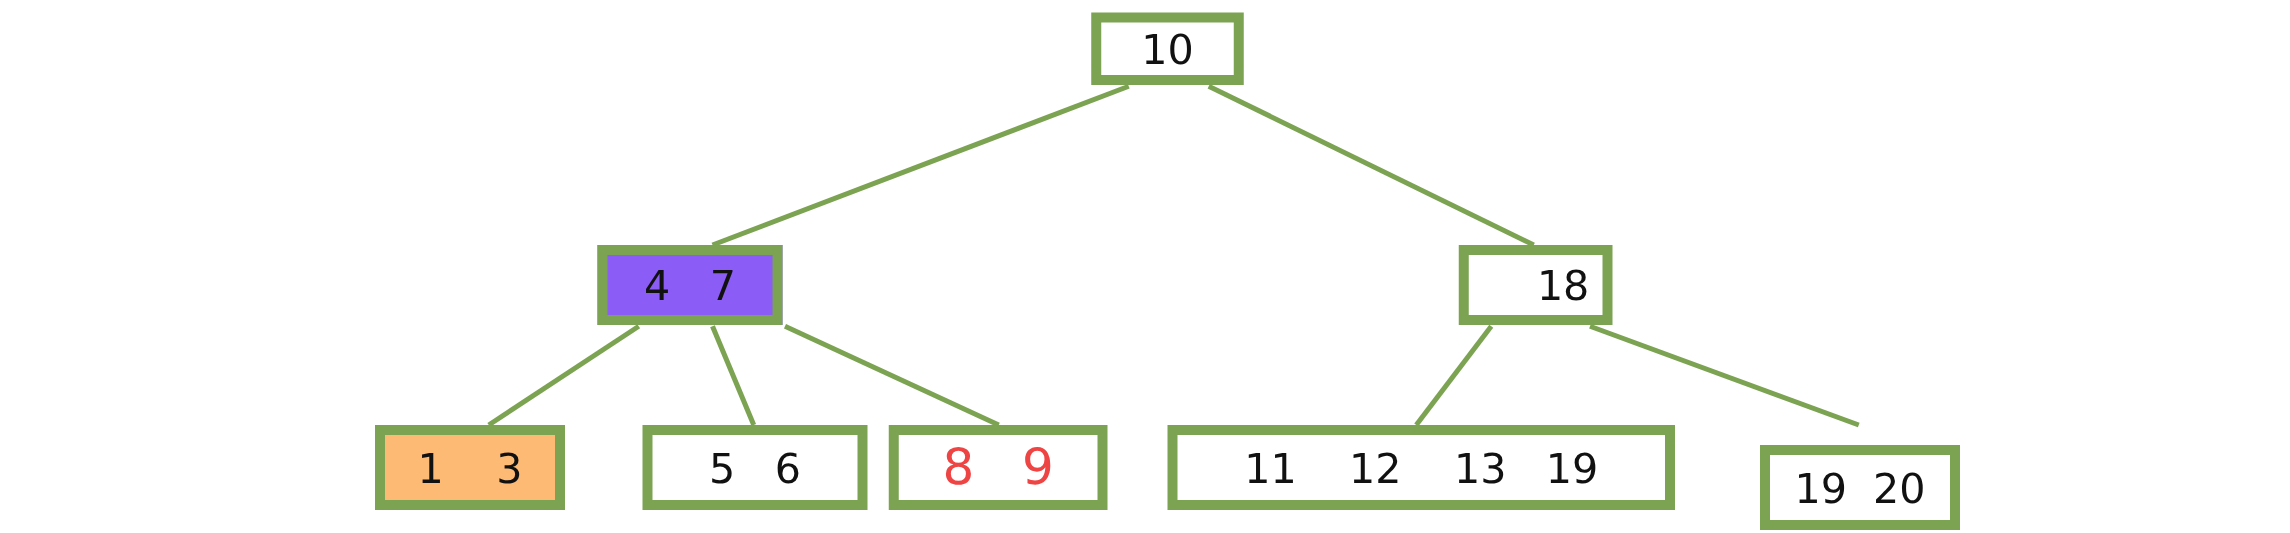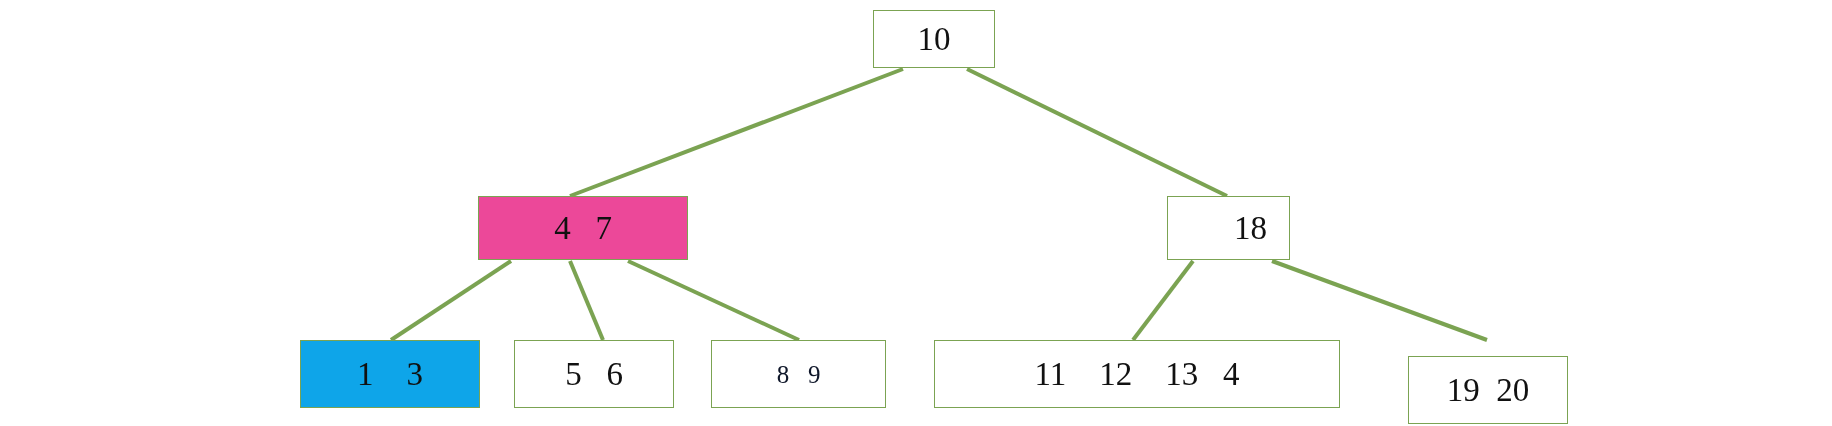--- a/index.html
+++ b/index.html
@@ -20,29 +20,28 @@
   #edge-layer {
     position: absolute;
     left: 0;
     top: 0;
     width: 1832px;
     height: 426px;
   }
   .node {
     position: absolute;
     box-sizing: border-box;
-    border: 1px solid #737373;
+    border: 8px solid #737373;
     background: #ffffff;
     display: flex;
     align-items: center;
     justify-content: center;
     color: #000000;
     white-space: pre;
     z-index: 2;
-    font-family: Liberation Serif, serif;
   }
   .node-label {
     display: block;
     white-space: pre;
     line-height: 1;
     color: #111111;
   }
 </style>
 </head>
 <body>
@@ -52,21 +51,21 @@
       <line x1="903" y1="69" x2="570" y2="196" stroke="#7ba352" stroke-width="4" stroke-linecap="butt"></line>
       <line x1="967" y1="69" x2="1227" y2="196" stroke="#7ba352" stroke-width="4" stroke-linecap="butt"></line>
       <line x1="511" y1="261" x2="391" y2="340" stroke="#7ba352" stroke-width="4" stroke-linecap="butt"></line>
       <line x1="570" y1="261" x2="603" y2="340" stroke="#7ba352" stroke-width="4" stroke-linecap="butt"></line>
       <line x1="628" y1="261" x2="799" y2="340" stroke="#7ba352" stroke-width="4" stroke-linecap="butt"></line>
       <line x1="1193" y1="261" x2="1133" y2="340" stroke="#7ba352" stroke-width="4" stroke-linecap="butt"></line>
       <line x1="1272" y1="261" x2="1487" y2="340" stroke="#7ba352" stroke-width="4" stroke-linecap="butt"></line>
     </svg>
   <div id="node-layer">
       <div class="node" style="left: 873px; top: 10px; width: 122px; height: 58px; border-color: rgb(123, 163, 82); background: rgb(255, 255, 255);"><span class="node-label" style="font-size: 33px; color: rgb(17, 17, 17);">10</span></div>
-      <div class="node" style="left: 478px; top: 196px; width: 210px; height: 64px; border-color: rgb(123, 163, 82); background: #ec4899; justify-content: center;"><span class="node-label" style="font-size: 33px; color: rgb(17, 17, 17);">4   7</span></div>
+      <div class="node" style="left: 478px; top: 196px; width: 148px; height: 64px; border-color: rgb(123, 163, 82); background: #8b5cf6; justify-content: center;"><span class="node-label" style="font-size: 33px; color: rgb(17, 17, 17);">4   7</span></div>
       <div class="node" style="left: 1167px; top: 196px; width: 123px; height: 64px; border-color: rgb(123, 163, 82); background: rgb(255, 255, 255); padding-left: 44px;"><span class="node-label" style="font-size: 33px; color: rgb(17, 17, 17);">18</span></div>
-      <div class="node" style="left: 300px; top: 340px; width: 180px; height: 68px; border-color: rgb(123, 163, 82); background: #0ea5e9;"><span class="node-label" style="font-size: 33px; color: rgb(17, 17, 17);">1    3</span></div>
-      <div class="node" style="left: 514px; top: 340px; width: 160px; height: 68px; border-color: rgb(123, 163, 82); background: rgb(255, 255, 255);"><span class="node-label" style="font-size: 33px; color: rgb(17, 17, 17);">5   6</span></div>
-      <div class="node" style="left: 711px; top: 340px; width: 175px; height: 68px; border-color: rgb(123, 163, 82); background: rgb(255, 255, 255);"><span class="node-label" style="font-size: 25px; color: #0f172a;">8   9</span></div>
-      <div class="node" style="left: 934px; top: 340px; width: 406px; height: 68px; border-color: rgb(123, 163, 82); background: rgb(255, 255, 255);"><span class="node-label" style="font-size: 33px; color: rgb(17, 17, 17);">11    12    13   4</span></div>
+      <div class="node" style="left: 300px; top: 340px; width: 152px; height: 68px; border-color: rgb(123, 163, 82); background: #fdba74;"><span class="node-label" style="font-size: 33px; color: rgb(17, 17, 17);">1    3</span></div>
+      <div class="node" style="left: 514px; top: 340px; width: 180px; height: 68px; border-color: rgb(123, 163, 82); background: rgb(255, 255, 255);"><span class="node-label" style="font-size: 33px; color: rgb(17, 17, 17);">5   6</span></div>
+      <div class="node" style="left: 711px; top: 340px; width: 175px; height: 68px; border-color: rgb(123, 163, 82); background: rgb(255, 255, 255);"><span class="node-label" style="font-size: 40px; color: #ef4444;">8   9</span></div>
+      <div class="node" style="left: 934px; top: 340px; width: 406px; height: 68px; border-color: rgb(123, 163, 82); background: rgb(255, 255, 255);"><span class="node-label" style="font-size: 33px; color: rgb(17, 17, 17);">11    12    13   19</span></div>
       <div class="node" style="left: 1408px; top: 356px; width: 160px; height: 68px; border-color: rgb(123, 163, 82); background: rgb(255, 255, 255);"><span class="node-label" style="font-size: 33px; color: rgb(17, 17, 17);">19  20</span></div>
     </div>
 </div>
 
 </body></html>

